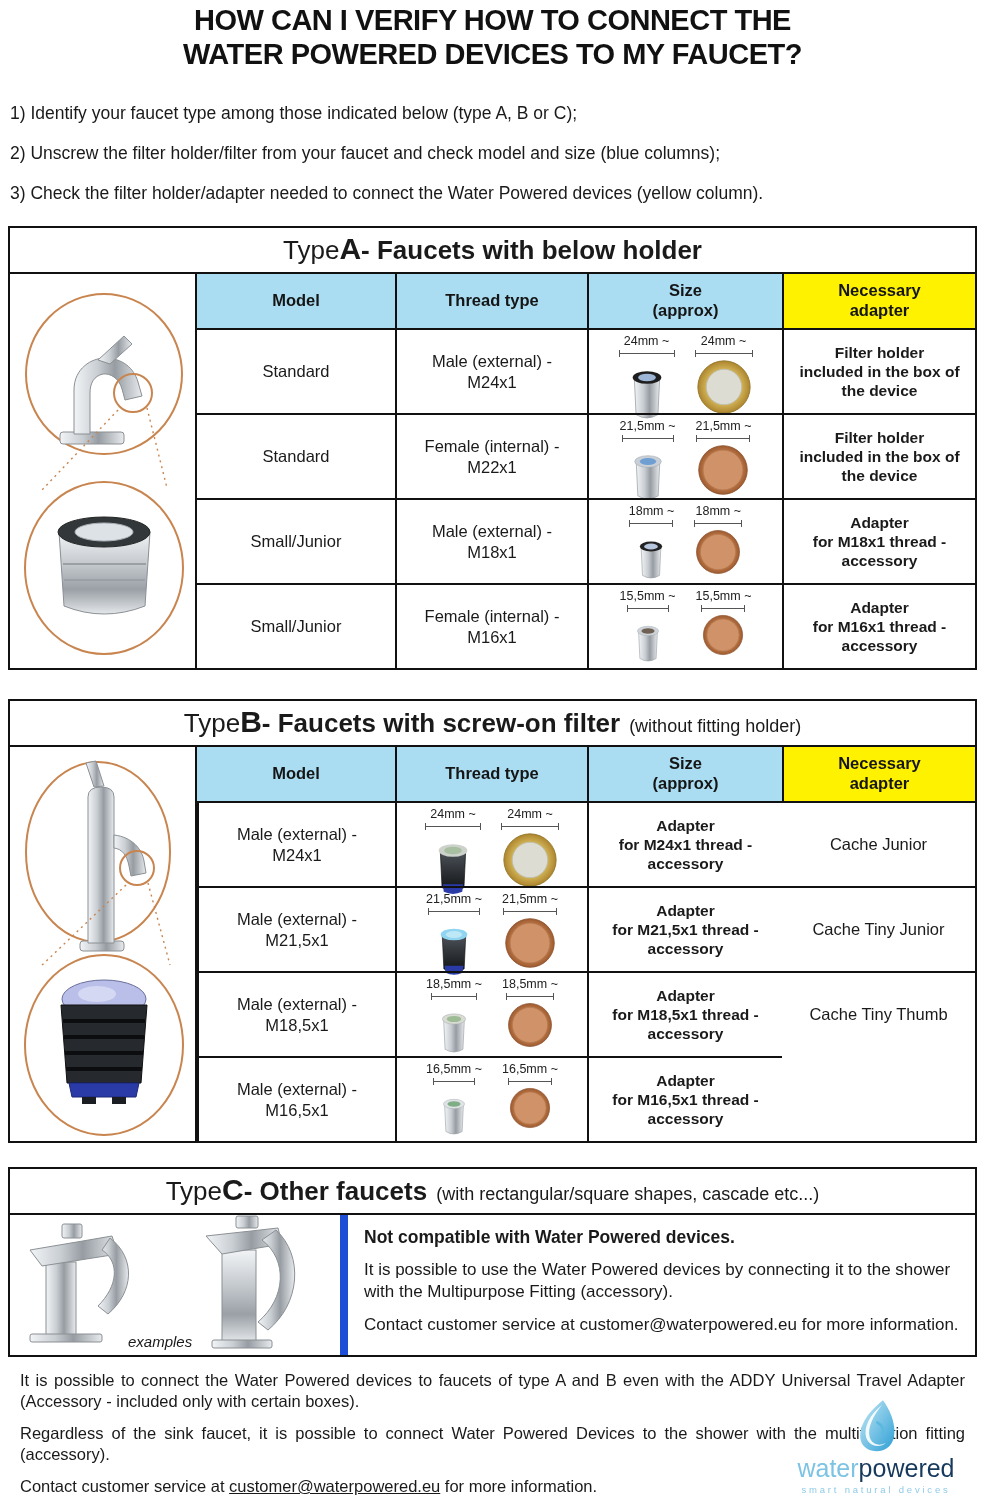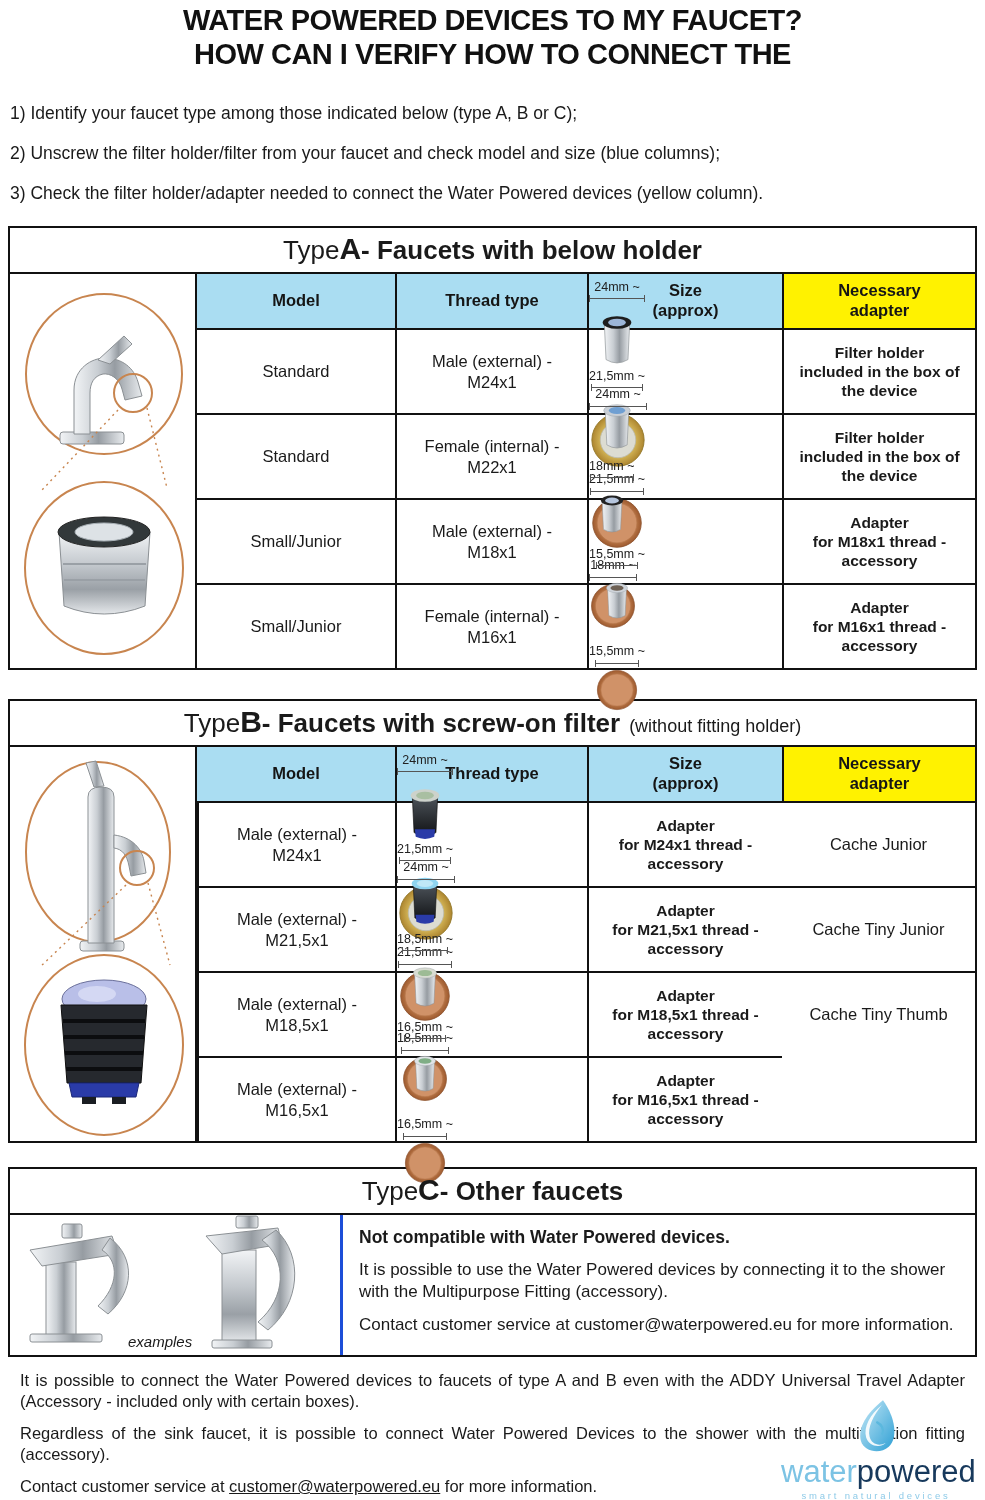--- a/index.html
+++ b/index.html
@@ -33,21 +33,21 @@
          box-sizing:border-box;line-height:1.2;color:#151515;}
   .hcell.first{border-left:none;}
   .hcell.yellow{background:#fff200;}
   .cell{border-left:2px solid #111;border-top:2px solid #111;box-sizing:border-box;height:85px;
         display:flex;flex-direction:column;align-items:center;justify-content:center;
         text-align:center;font-size:16.5px;line-height:1.25;}
   .cell.first{border-left:none;}
   .adapter{font-weight:700;font-size:15.5px;padding:0 12px;}
   .adapter span{display:block;}
   .thread span{display:block;}
-  .sizecell{flex-direction:column;align-items:flex-start;justify-content:center;gap:20px;padding-top:5px;}
+  .sizecell{flex-direction:row;align-items:flex-start;justify-content:center;gap:20px;padding-top:5px;}
   .fig{display:flex;flex-direction:column;align-items:center;}
   .dimlbl{font-size:12.5px;color:#222;line-height:1.1;}
   .dimline{height:7px;border-left:1.5px solid #555;border-right:1.5px solid #555;position:relative;margin-top:1px;}
   .dimline::after{content:"";position:absolute;left:0;right:0;top:3px;border-top:1.2px solid #555;}
   .fig svg{margin-top:2px;display:block;}
 
   
   .aer .abody{fill:url(#gChrome);stroke:#8b9094;stroke-width:.8;}
   .aer .afoot{fill:none;stroke:none;}
   .v-a1 .aring{fill:#1e1e1e;} .v-a1 .amesh{fill:#9db6d8;}
@@ -60,35 +60,35 @@
   .v-b2 .afoot{fill:#2a3ba8;}
   .v-b3 .aring{fill:#d8dcd2;stroke:#9aa0a6;stroke-width:.6;} .v-b3 .amesh{fill:#9dbb95;}
   .v-b4 .aring{fill:#dfe3e6;stroke:#9aa0a6;stroke-width:.6;} .v-b4 .amesh{fill:#7fae86;}
   .coin.euro .rim{fill:url(#gGold);stroke:#93782a;stroke-width:1;}
   .coin.euro .core{fill:#dcdcd2;stroke:#b9b9ae;stroke-width:.8;}
   .coin.cent .rim{fill:url(#gCopper);stroke:#8f5530;stroke-width:1;}
   .coin.cent .core{fill:#d09268;stroke:#b5754a;stroke-width:.8;}
 
   
   .c-body{display:flex;height:140px;}
-  .c-left{width:330px;border-right:3px solid #1d4ed8;position:relative;flex:none;}
+  .c-left{width:330px;border-right:8px solid #1d4ed8;position:relative;flex:none;}
   .c-left svg{display:block;width:100%;height:100%;}
   .c-caption{position:absolute;left:118px;bottom:5px;font-style:italic;font-size:15px;}
   .c-right{flex:1;padding:8px 16px 6px;}
   .c-headline{font-weight:700;font-size:17.5px;margin:4px 0 11px;}
   .c-right p{margin:0 0 12px;font-size:17px;line-height:1.25;}
 
   
   .footer{margin-top:13px;font-size:16.5px;line-height:1.27;}
   .footer p{margin:0 12px 11px;text-align:justify;}
   .footer p.p3{text-align:left;margin-bottom:6px;}
   .email{text-decoration:underline;color:inherit;cursor:pointer;}
   .logo{position:absolute;right:14px;top:1398px;width:190px;text-align:center;}
   .logo svg.drop{display:block;margin:0 auto;}
-  .logo .words{font-size:31px;line-height:1;white-space:nowrap;}
+  .logo .words{font-size:25px;line-height:1;white-space:nowrap;}
   .logo .w1{color:#7cc3e4;} .logo .w2{color:#17395c;}
   .logo .tag{font-size:9.5px;letter-spacing:2.8px;color:#8fcbe8;margin-top:3px;white-space:nowrap;}
 
   .illus-stroke{stroke:#c8854f;stroke-width:2;fill:none;}
   .illus-dot{stroke:#c8854f;stroke-width:1.4;stroke-dasharray:2,4;fill:none;}
   .chrome{fill:url(#gChrome);stroke:#8b9094;stroke-width:1;}
   .chromeV{fill:url(#gChromeV);stroke:#8b9094;stroke-width:1;}
 </style>
 </head>
 <body>
@@ -122,22 +122,22 @@
     <linearGradient id="gDrop" x1="0" y1="0" x2="1" y2="1">
       <stop offset="0" stop-color="#c7e9f7"></stop>
         <stop offset="1" stop-color="#2d9fd4"></stop>
     </linearGradient>
   </defs>
 </svg>
 
 <div class="page">
 
   <h1 class="title">
+    <span>HOW CAN I VERIFY HOW TO CONNECT THE</span>
     <span>WATER POWERED DEVICES TO MY FAUCET?</span>
-    <span>HOW CAN I VERIFY HOW TO CONNECT THE</span>
   </h1>
 
   <ul class="instructions">
     <li>1) Identify your faucet type among those indicated below (type A, B or C);</li>
     <li>2) Unscrew the filter holder/filter from your faucet and check model and size (blue columns);</li>
     <li>3) Check the filter holder/adapter needed to connect the Water Powered devices (yellow column).</li>
   </ul>
 
   <section class="sect sect-a">
     <div class="sect-title">
@@ -483,20 +483,21 @@
           </div>
       </div>
     </div>
   </section>
 
   <section class="sect sect-c">
     <div class="sect-title">
       <span class="t-reg">Type </span>
       <span class="t-letter">C</span>
       <span class="t-bold"> - Other faucets</span>
+      <span class="t-note">(with rectangular/square shapes, cascade etc...)</span>
     </div>
     <div class="c-body">
       <div class="c-left">
         <svg viewBox="0 0 330 138">
           <rect class="chrome" x="36" y="46" width="30" height="74"></rect>
           <path class="chrome" d="M20,34 L102,20 L108,38 L32,50 Z"></path>
           <path class="chrome" d="M100,22 C126,42 124,76 98,98 L88,90 C108,70 110,46 92,34 Z"></path>
           <rect class="chrome" x="52" y="8" width="20" height="14" rx="2"></rect>
           <rect class="chrome" x="20" y="118" width="72" height="8" rx="2"></rect>
           <rect class="chromeV" x="212" y="34" width="34" height="92"></rect>

